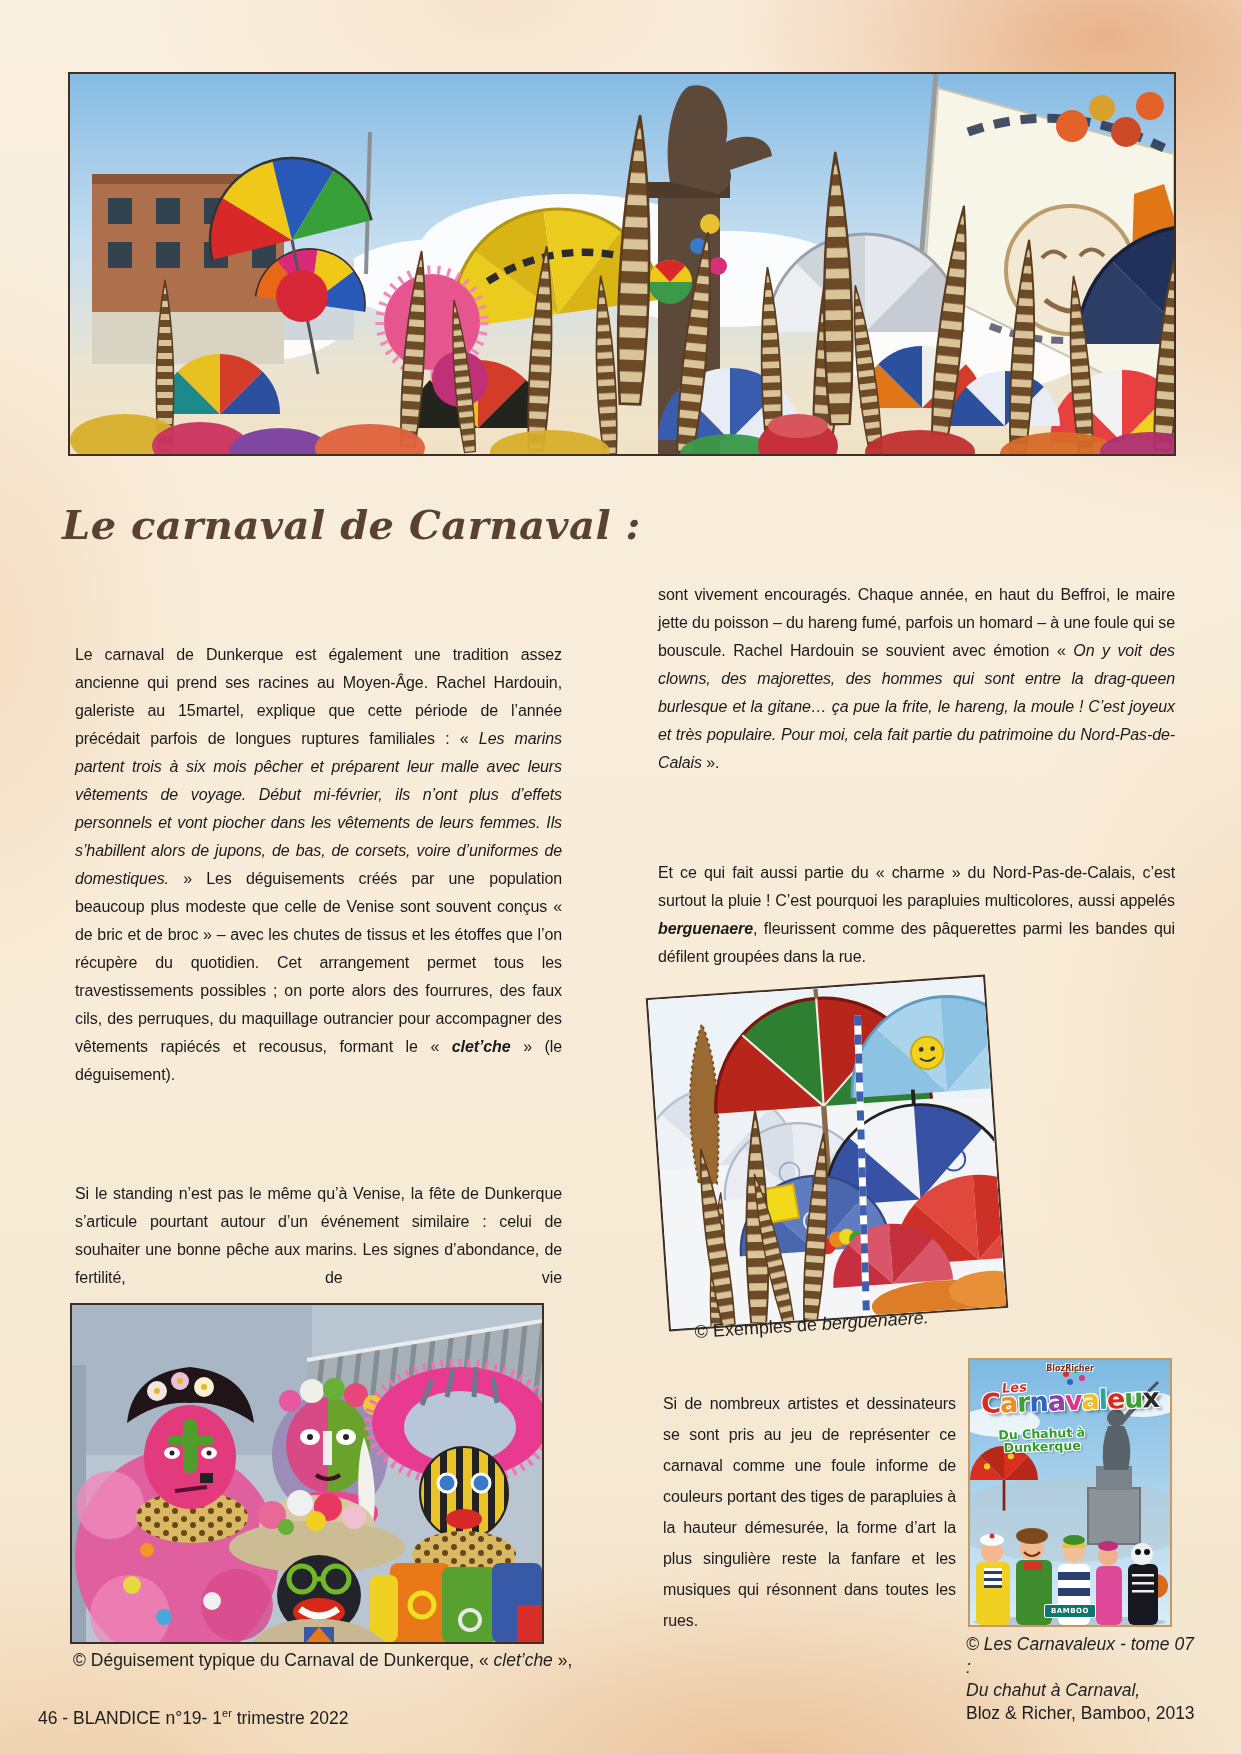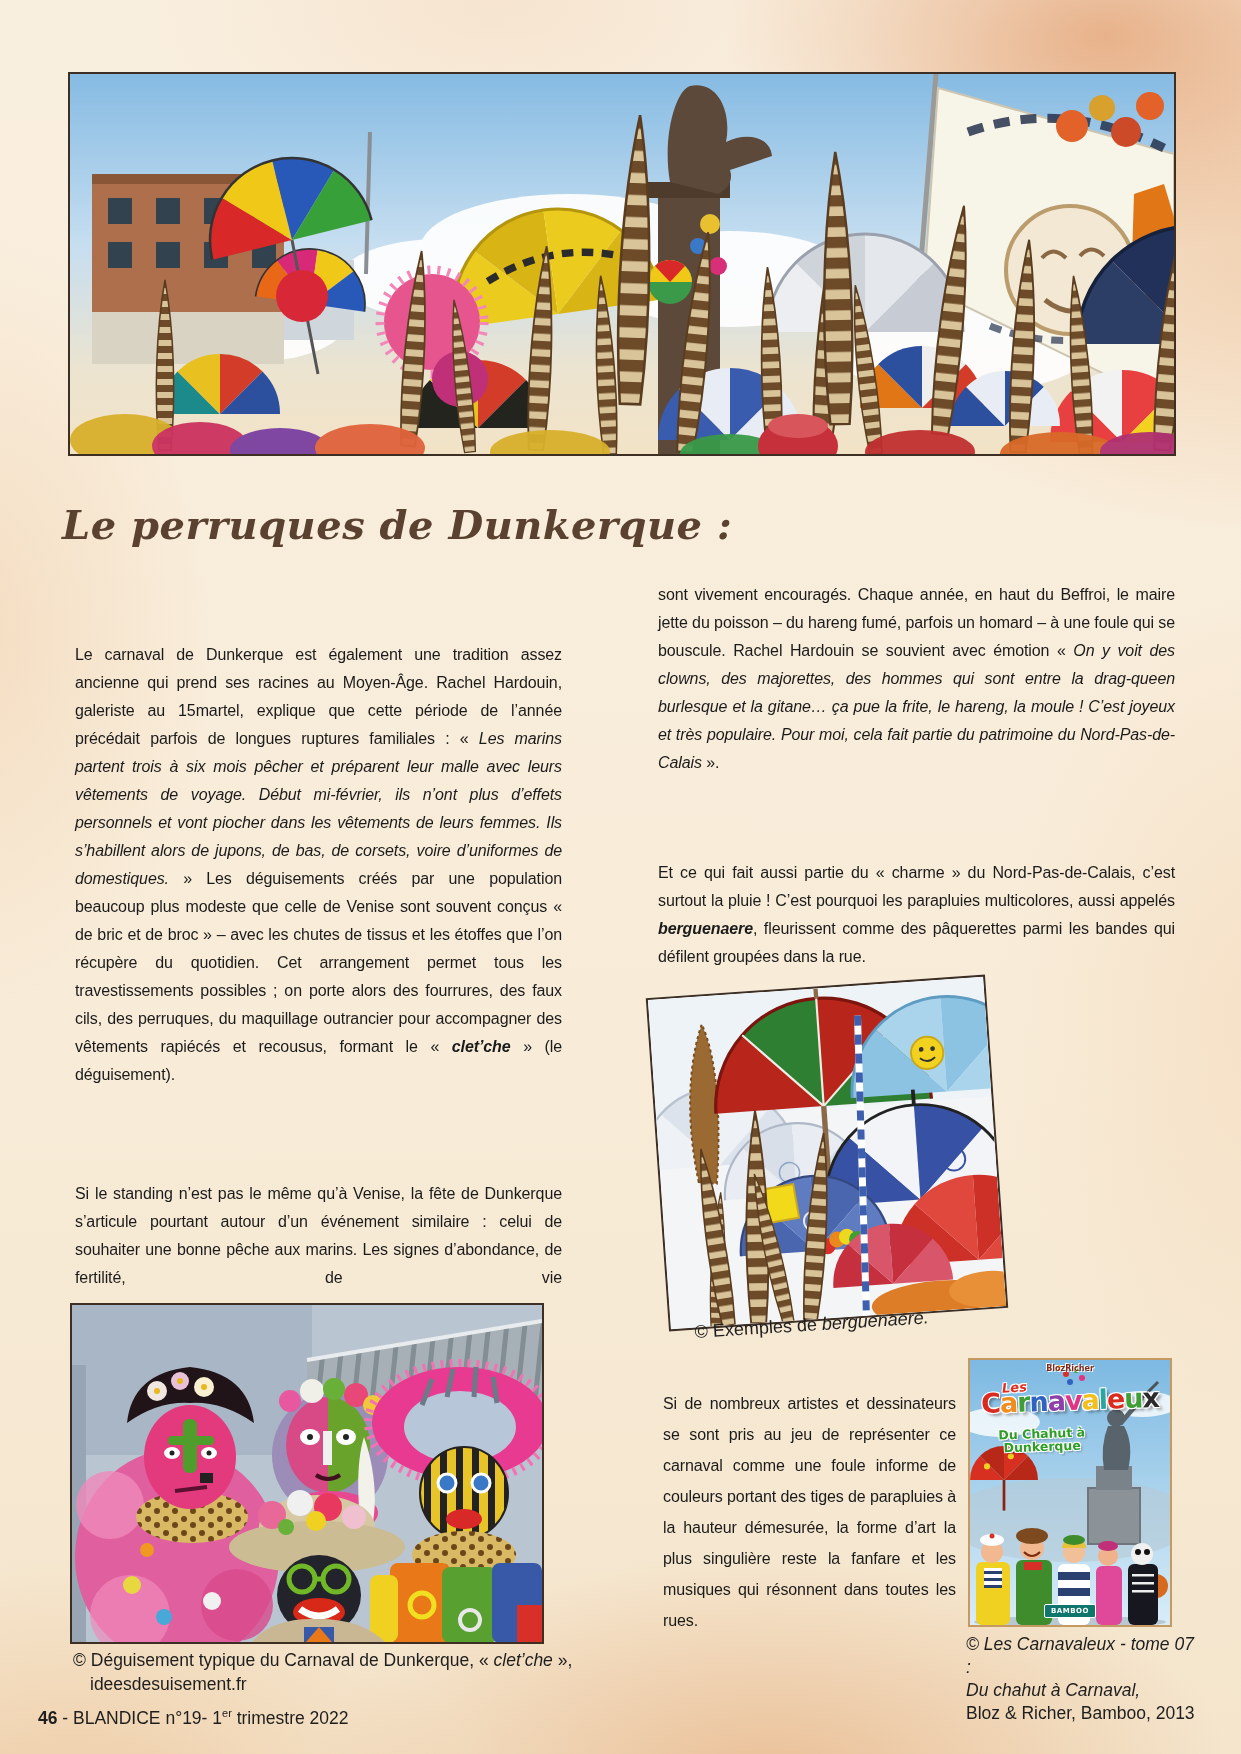--- a/index.html
+++ b/index.html
@@ -46,21 +46,21 @@
     text-shadow:1px 1px 0 #fff,-1px 1px 0 #fff,1px -1px 0 #fff,-1px -1px 0 #fff;transform:rotate(-4deg)}
   .cc-title{position:absolute;top:25px;left:0;width:100%;text-align:center;font-size:27px;font-weight:bold;
     letter-spacing:-1px;transform:rotate(-2deg);
     text-shadow:1px 1px 0 #fff,-1px 1px 0 #fff,1px -1px 0 #fff,-1px -1px 0 #fff,3px 3px 3px rgba(0,0,0,.35)}
   .cc-sub{position:absolute;top:67px;left:16px;width:112px;text-align:center;font-size:12.5px;line-height:13px;
     font-weight:bold;color:#2f9e28;transform:rotate(-2deg);
     text-shadow:1px 1px 0 #fff,-1px 1px 0 #fff,1px -1px 0 #fff,-1px -1px 0 #fff,2px 2px 2px rgba(0,0,0,.3)}
   .cc-pub{position:absolute;bottom:7px;left:50%;transform:translateX(-50%);background:#0f766e;color:#fff;
     font-size:7px;font-weight:bold;padding:2px 6px;border:1px solid #fff;border-radius:2px;letter-spacing:.5px}
   .page-footer{position:absolute;left:38px;top:1707px;font-size:17.5px;color:#1e1e1e}
-  .page-footer b{font-weight:bold}
+  .page-footer b{font-weight:normal}
   .page-footer sup{font-size:11px;vertical-align:super}
 </style>
 </head>
 <body>
 
 <div class="page">
 
   <figure class="photoframe" id="top-photo">
     <svg viewBox="0 0 1104 380" preserveAspectRatio="none">
       <defs>
@@ -256,21 +256,21 @@
       <g>
         <circle cx="1002" cy="52" r="16" fill="#e2622a"></circle>
           <circle cx="1032" cy="34" r="13" fill="#d8a02c"></circle>
         <circle cx="1056" cy="58" r="15" fill="#cc4a28"></circle>
           <circle cx="1080" cy="32" r="14" fill="#e2622a"></circle>
       </g>
     </svg>
   </figure>
 
   <header class="article-title">
-    <div class="t1">Le perruques de Dunkerque :</div>
+    <div class="t1">Le carnaval de Carnaval :</div>
   </header>
 
   <section class="para" id="p-left-1"><span>Le carnaval de Dunkerque est également une tradition assez ancienne qui prend ses racines au Moyen-Âge. Rachel Hardouin, galeriste au 15martel, explique que cette période de l’année précédait parfois de longues ruptures familiales : « </span><span style="font-style: italic;">Les marins partent trois à six mois pêcher et préparent leur malle avec leurs vêtements de voyage. Début mi-février, ils n’ont plus d’effets personnels et vont piocher dans les vêtements de leurs femmes. Ils s’habillent alors de jupons, de bas, de corsets, voire d’uniformes de domestiques.</span><span> » Les déguisements créés par une population beaucoup plus modeste que celle de Venise sont souvent conçus « de bric et de broc » – avec les chutes de tissus et les étoffes que l’on récupère du quotidien. Cet arrangement permet tous les travestissements possibles ; on porte alors des fourrures, des faux cils, des perruques, du maquillage outrancier pour accompagner des vêtements rapiécés et recousus, formant le « </span><span style="font-style: italic; font-weight: bold;">clet’che</span><span> » (le déguisement).</span></section>
   <section class="para" id="p-left-2"><span>Si le standing n’est pas le même qu’à Venise, la fête de Dunkerque s’articule pourtant autour d’un événement similaire : celui de souhaiter une bonne pêche aux marins. Les signes d’abondance, de fertilité, de vie</span></section>
   <section class="para" id="p-right-1"><span>sont vivement encouragés. Chaque année, en haut du Beffroi, le maire jette du poisson – du hareng fumé, parfois un homard – à une foule qui se bouscule. Rachel Hardouin se souvient avec émotion « </span><span style="font-style: italic;">On y voit des clowns, des majorettes, des hommes qui sont entre la drag-queen burlesque et la gitane… ça pue la frite, le hareng, la moule ! C’est joyeux et très populaire. Pour moi, cela fait partie du patrimoine du Nord-Pas-de-Calais</span><span> ».</span></section>
   <section class="para" id="p-right-2"><span>Et ce qui fait aussi partie du « charme » du Nord-Pas-de-Calais, c’est surtout la pluie ! C’est pourquoi les parapluies multicolores, aussi appelés </span><span style="font-style: italic; font-weight: bold;">berguenaere</span><span>, fleurissent comme des pâquerettes parmi les bandes qui défilent groupées dans la rue.</span></section>
   <section class="para" id="p-right-3"><span>Si de nombreux artistes et dessinateurs se sont pris au jeu de représenter ce carnaval comme une foule informe de couleurs portant des tiges de parapluies à la hauteur démesurée, la forme d’art la plus singulière reste la fanfare et les musiques qui résonnent dans toutes les rues.</span></section>
 
   <figure class="photoframe" id="berg-photo">
     <svg viewBox="0 0 336 330" preserveAspectRatio="none">
@@ -486,21 +486,20 @@
         <circle cx="264" cy="274" r="13" fill="none" stroke="#70b828" stroke-width="5"></circle>
         <line x1="243" y1="274" x2="251" y2="274" stroke="#70b828" stroke-width="5"></line>
         <path d="M180,337 q20,-24 63,-23 q46,-1 70,23 z" fill="#c9b794"></path>
         <rect x="232" y="322" width="30" height="15" fill="#3858a8"></rect>
         <polygon points="247,322 260,337 234,337" fill="#e87818"></polygon>
       </g>
     </svg>
   </figure>
   <div class="caption" id="cletche-caption">
     <div class="line1"><span>© Déguisement typique du Carnaval de Dunkerque, « </span><span style="font-style: italic;">clet’che</span><span> »,</span></div>
-    <div class="line2">ideesdesuisement.fr</div>
   </div>
 
   <figure class="photoframe" id="comic-cover">
     <svg viewBox="0 0 200 265" preserveAspectRatio="none">
       <defs>
         <linearGradient id="csky" x1="0" y1="0" x2="0" y2="1">
           <stop offset="0" stop-color="#7db9e2"></stop>
             <stop offset="1" stop-color="#d9edf8"></stop>
         </linearGradient>
         <path id="cw1" d="M0,0 L-100,0 A100,100 0 0 1 -70.7,-70.7 Z"></path>

